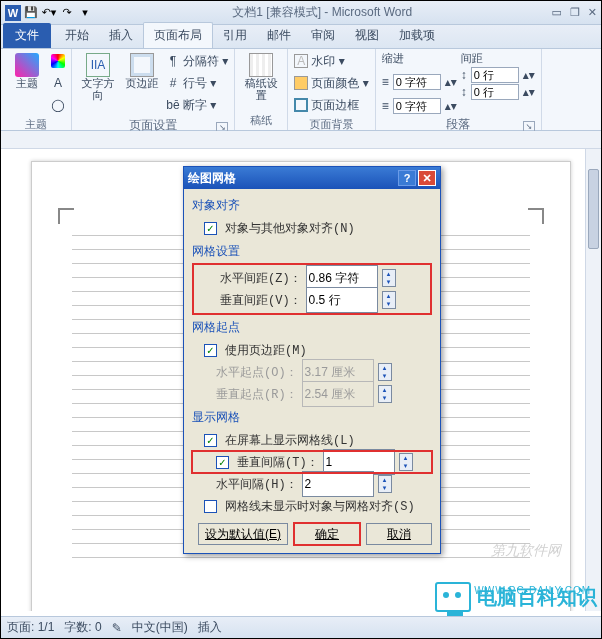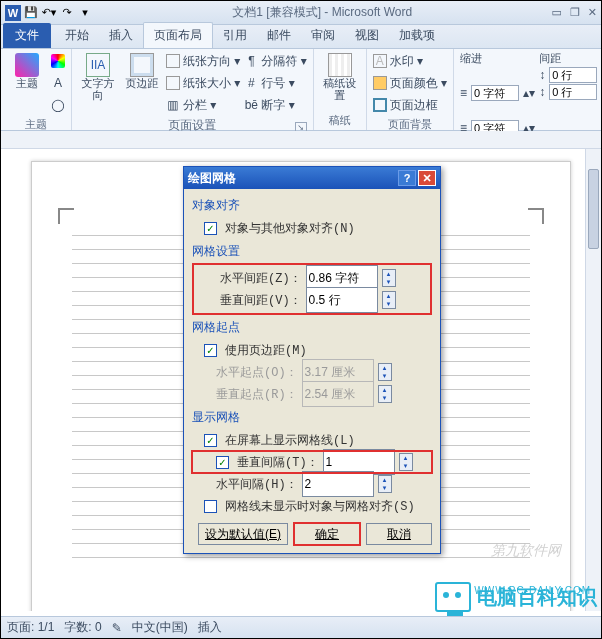--- a/index.html
+++ b/index.html
@@ -134,34 +134,20 @@
       <div class="big-btn">
         <span class="bicon" style="border:1px solid #7a8;color:#2a5db0;">IIA</span>
         <span class="blabel">文字方向</span>
       </div>
       <div class="big-btn">
         <span class="bicon" style="border:1px solid #999;box-shadow:inset 0 0 0 3px #cde;"></span>
         <span class="blabel">页边距</span>
       </div>
       <div class="small-stack">
         <div class="small-btn">
-            <span class="sicon" style="border:1px solid #999;"></span>
-            <span>纸张方向 ▾</span>
-          </div>
-        <div class="small-btn">
-            <span class="sicon" style="border:1px solid #999;"></span>
-            <span>纸张大小 ▾</span>
-          </div>
-        <div class="small-btn">
-            <span class="sicon">▥</span>
-            <span>分栏 ▾</span>
-          </div>
-      </div>
-      <div class="small-stack">
-        <div class="small-btn">
             <span class="sicon">¶</span>
             <span>分隔符 ▾</span>
           </div>
         <div class="small-btn">
             <span class="sicon">#</span>
             <span>行号 ▾</span>
           </div>
         <div class="small-btn">
             <span class="sicon">bē</span>
             <span>断字 ▾</span>
@@ -196,21 +182,21 @@
             <span class="sicon" style="border:2px solid #48a;"></span>
             <span>页面边框</span>
           </div>
       </div>
     </div>
     <div class="group-label">页面背景</div>
   </div>
 
   <div class="group">
     <div class="group-body">
-      <div class="small-stack" style="gap:19px;">
+      <div class="small-stack" style="gap:8px;">
         <div class="spin-row">缩进</div>
         <div class="spin-row">
             <span>≡</span>
             <input value="0 字符" style="">
             <span>▴▾</span>
           </div>
         <div class="spin-row">
             <span>≡</span>
             <input value="0 字符" style="">
             <span>▴▾</span>

